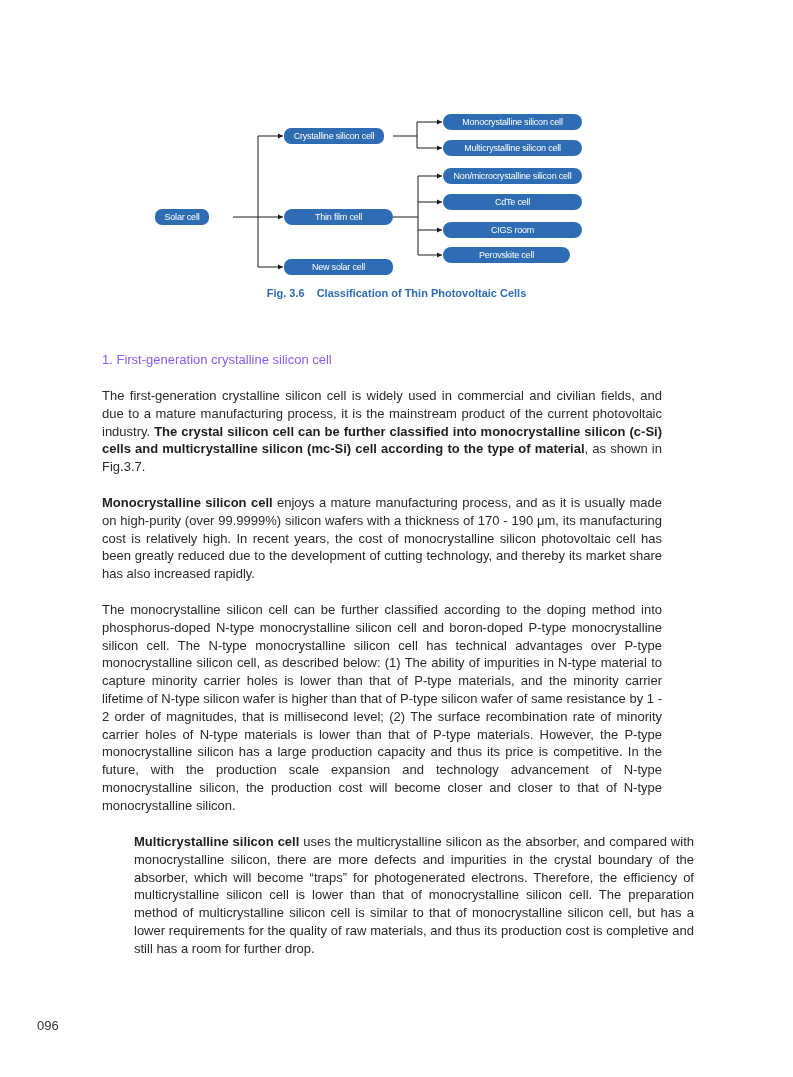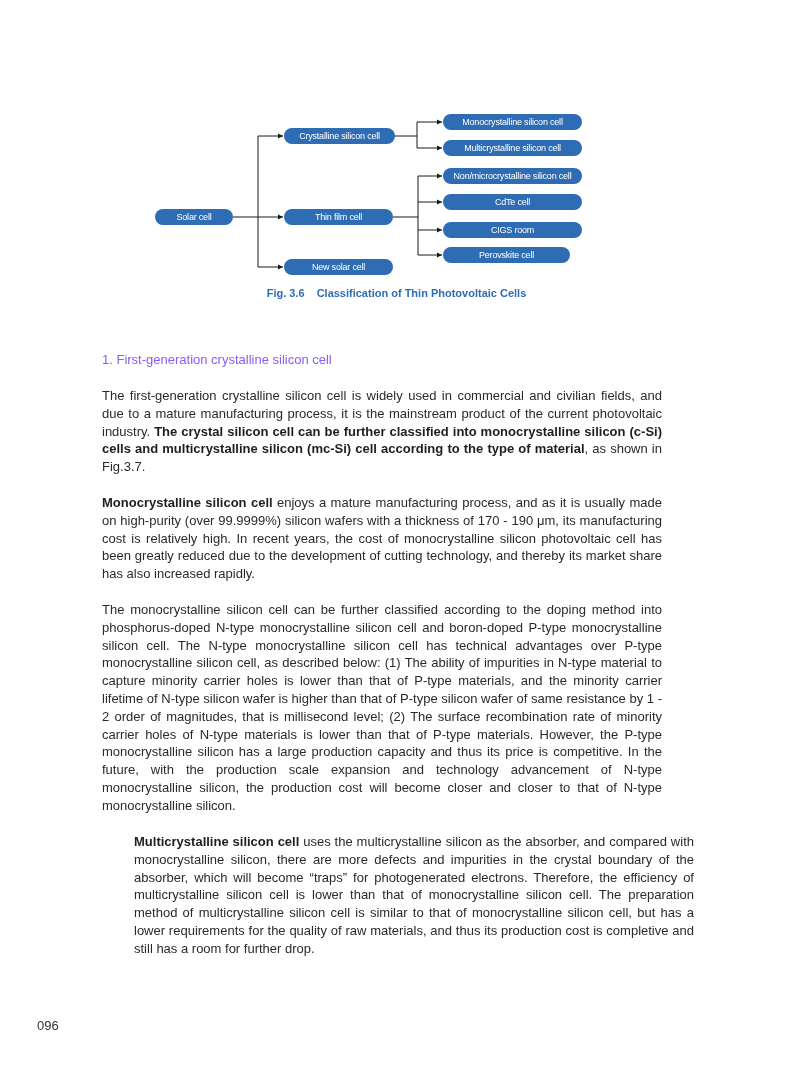--- a/index.html
+++ b/index.html
@@ -43,25 +43,25 @@
 
       <line x1="393" y1="217" x2="418" y2="217"></line>
       <line x1="418" y1="176" x2="418" y2="255"></line>
       <line x1="418" y1="176" x2="442" y2="176" marker-end="url(#arr)"></line>
       <line x1="418" y1="202" x2="442" y2="202" marker-end="url(#arr)"></line>
       <line x1="418" y1="230" x2="442" y2="230" marker-end="url(#arr)"></line>
       <line x1="418" y1="255" x2="442" y2="255" marker-end="url(#arr)"></line>
     </g>
   </svg>
 
-  <div class="node" style="left:155px;top:209px;width:78px;">Solar cell</div>
+  <div class="node" style="left:155px;top:209px;width:54px;border-radius:7px;">Solar cell</div>
 
-  <div class="node" style="left:284px;top:128px;width:111px;">Crystalline silicon cell</div>
+  <div class="node" style="left:284px;top:128px;width:100px;border-radius:7px;">Crystalline silicon cell</div>
   <div class="node" style="left:284px;top:209px;width:109px;">Thin film cell</div>
-  <div class="node" style="left:284px;top:259px;width:109px;">New solar cell</div>
+  <div class="node" style="left:284px;top:259px;width:109px;border-radius:7px;">New solar cell</div>
 
   <div class="node" style="left:443px;top:114px;width:139px;">Monocrystalline silicon cell</div>
   <div class="node" style="left:443px;top:140px;width:139px;">Multicrystalline silicon cell</div>
 
   <div class="node" style="left:443px;top:168px;width:139px;">Non/microcrystalline silicon cell</div>
   <div class="node" style="left:443px;top:194px;width:139px;">CdTe cell</div>
   <div class="node" style="left:443px;top:222px;width:139px;">CIGS room</div>
   <div class="node" style="left:443px;top:247px;width:127px;">Perovskite cell</div>
 
   <div class="caption">

